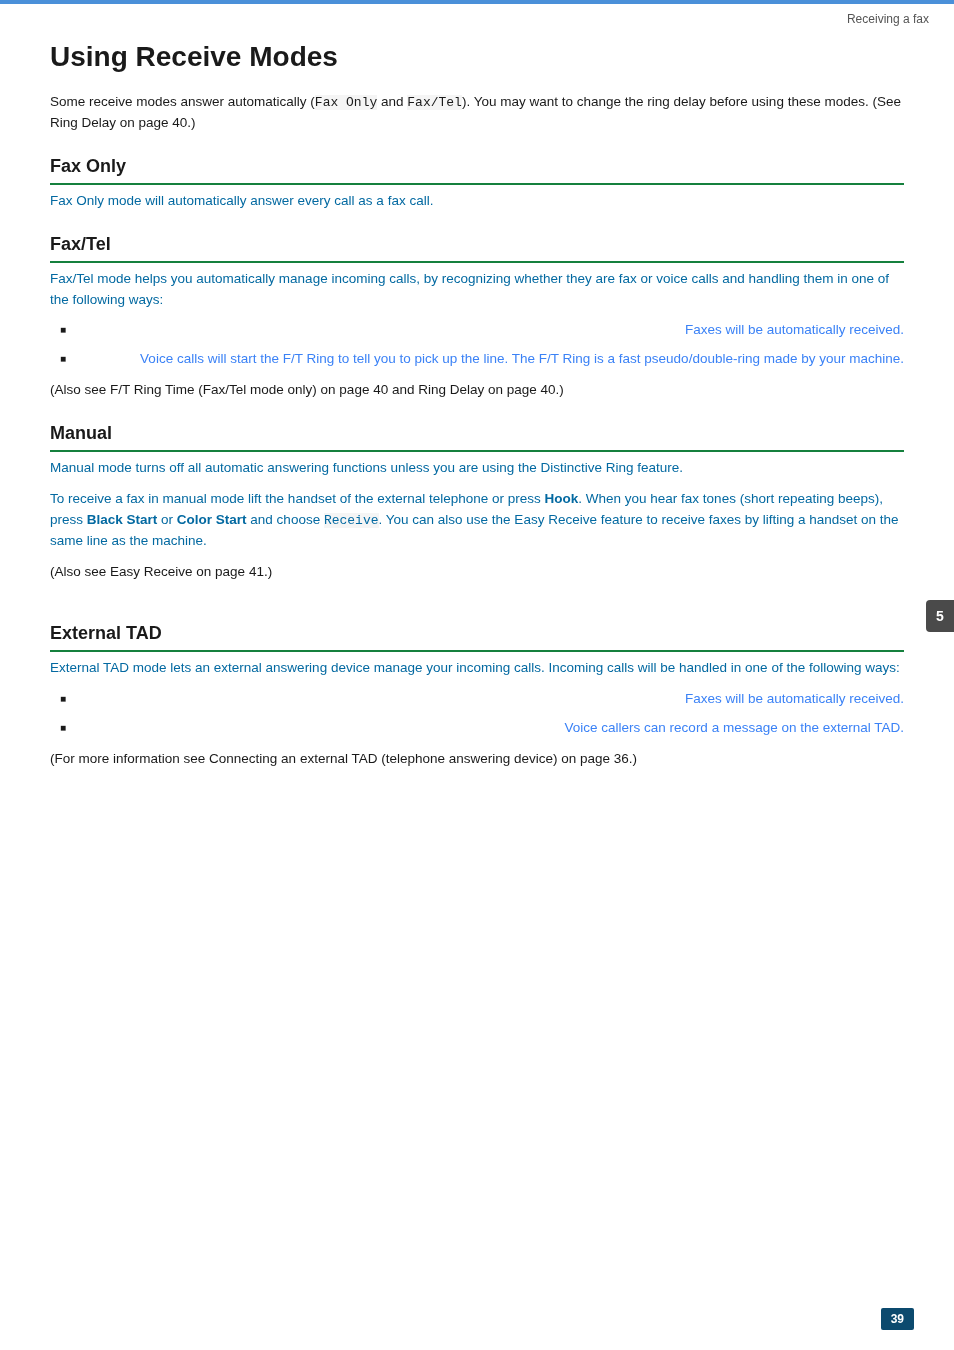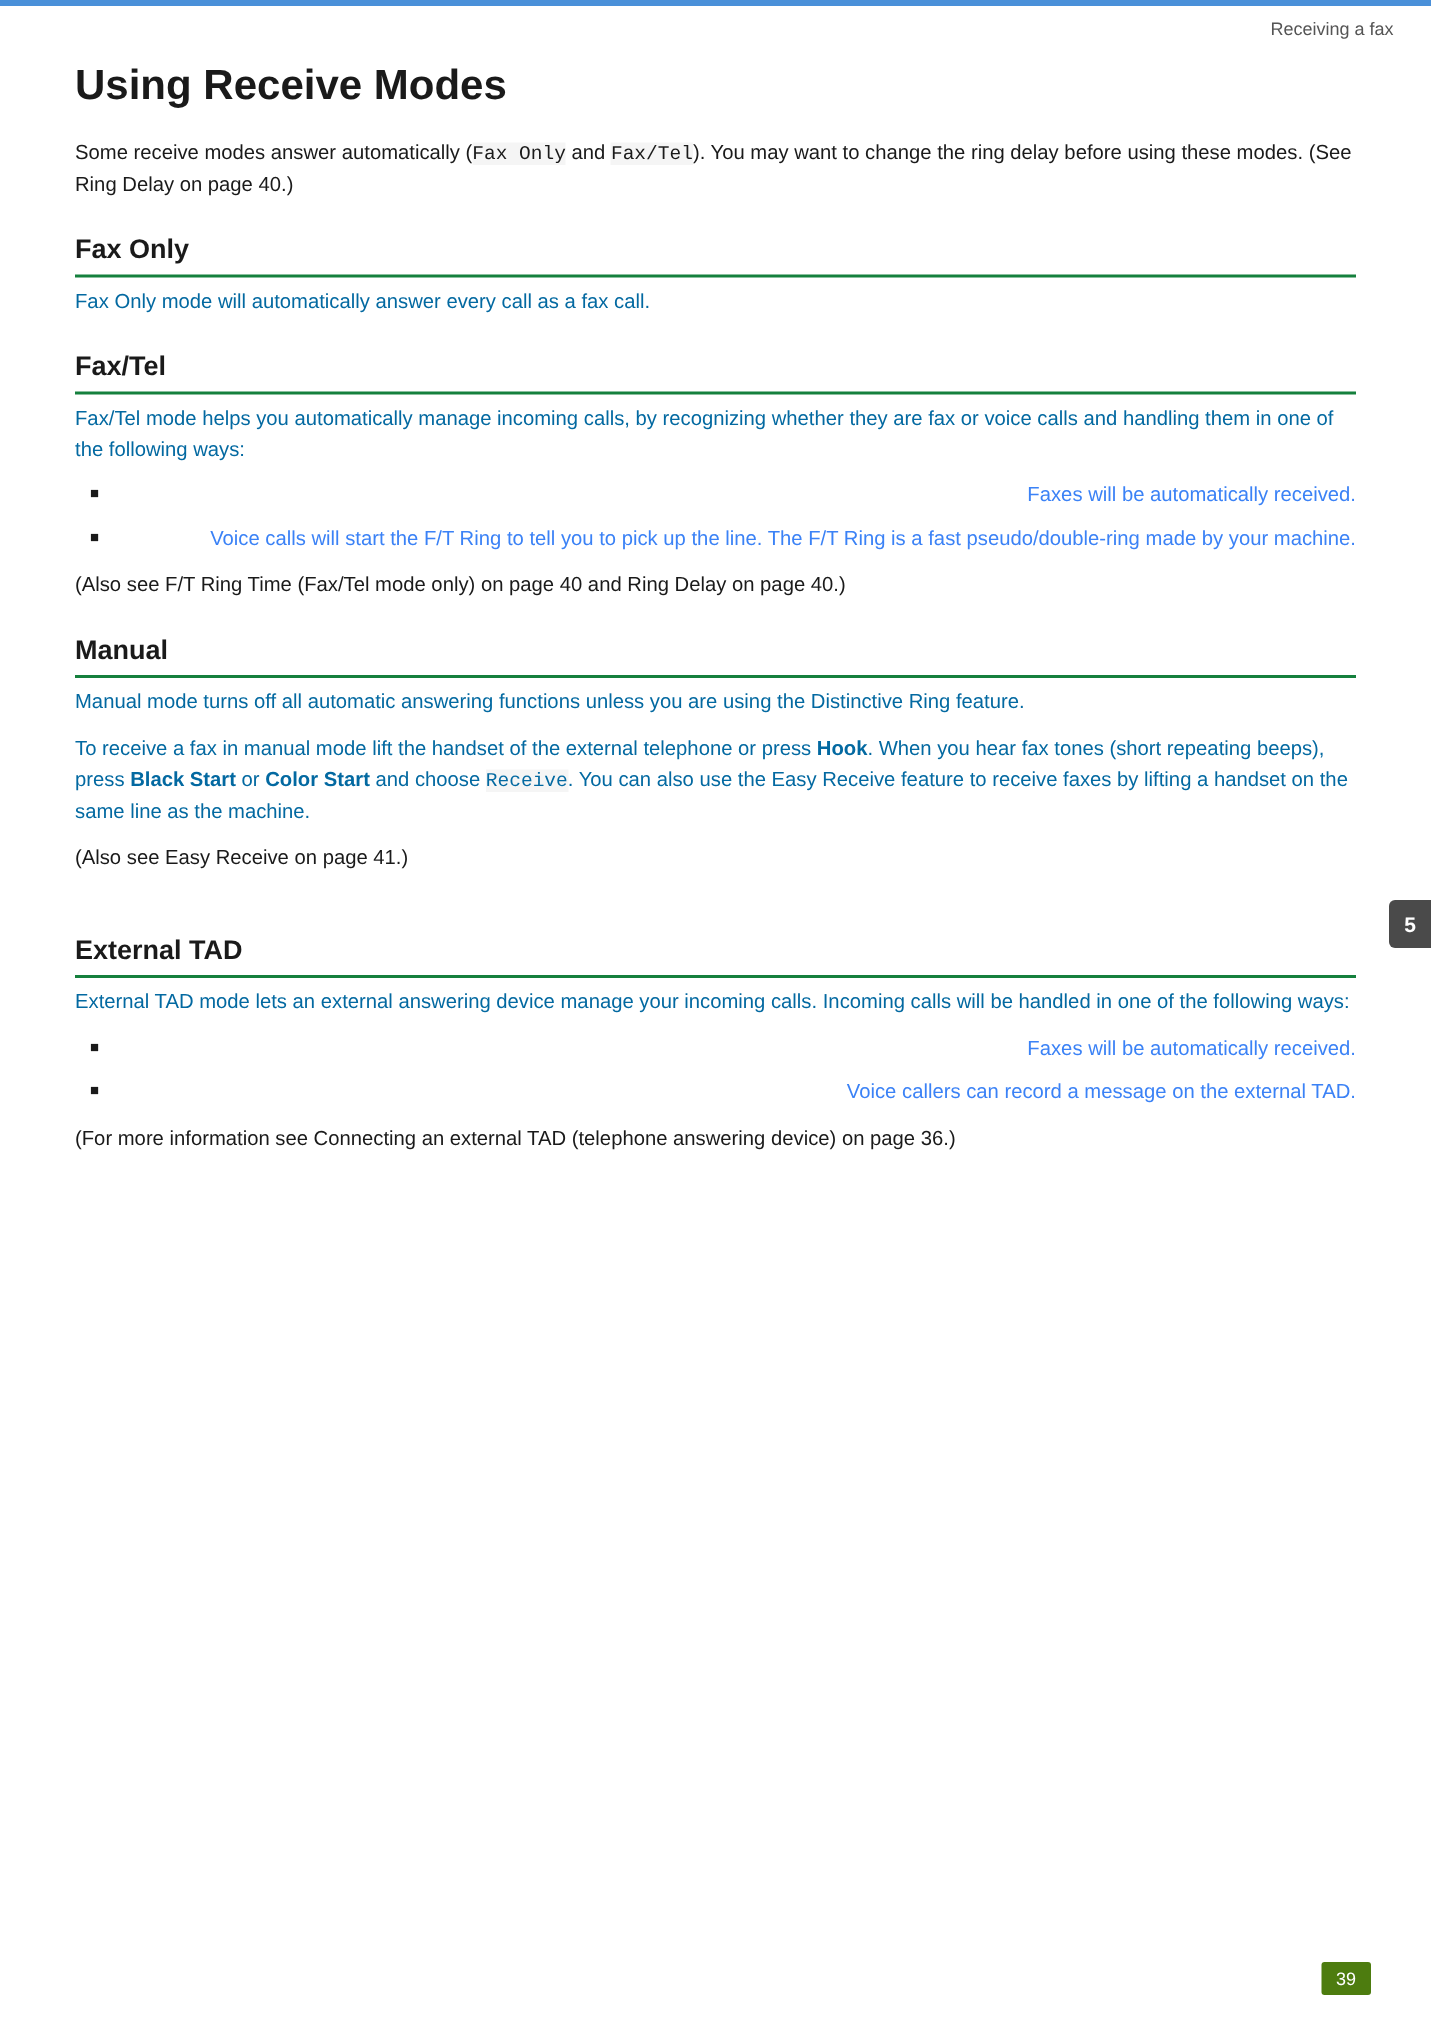--- a/index.html
+++ b/index.html
@@ -44,24 +44,25 @@
       text-align: center;
       padding: 8px 0;
       border-radius: 4px 0 0 4px;
     }
 
     .page-number {
       position: absolute;
       bottom: 20px;
       right: 40px;
       font-size: 12px;
-      background: #4d7c0f;
+      background: #0c4a6e;
       color: white;
       padding: 4px 10px;
       border-radius: 2px;
+      font-weight: bold;
     }
 
     .content {
       position: absolute;
       top: 40px;
       left: 50px;
       right: 50px;
       bottom: 50px;
       display: flex;
       flex-direction: column;

